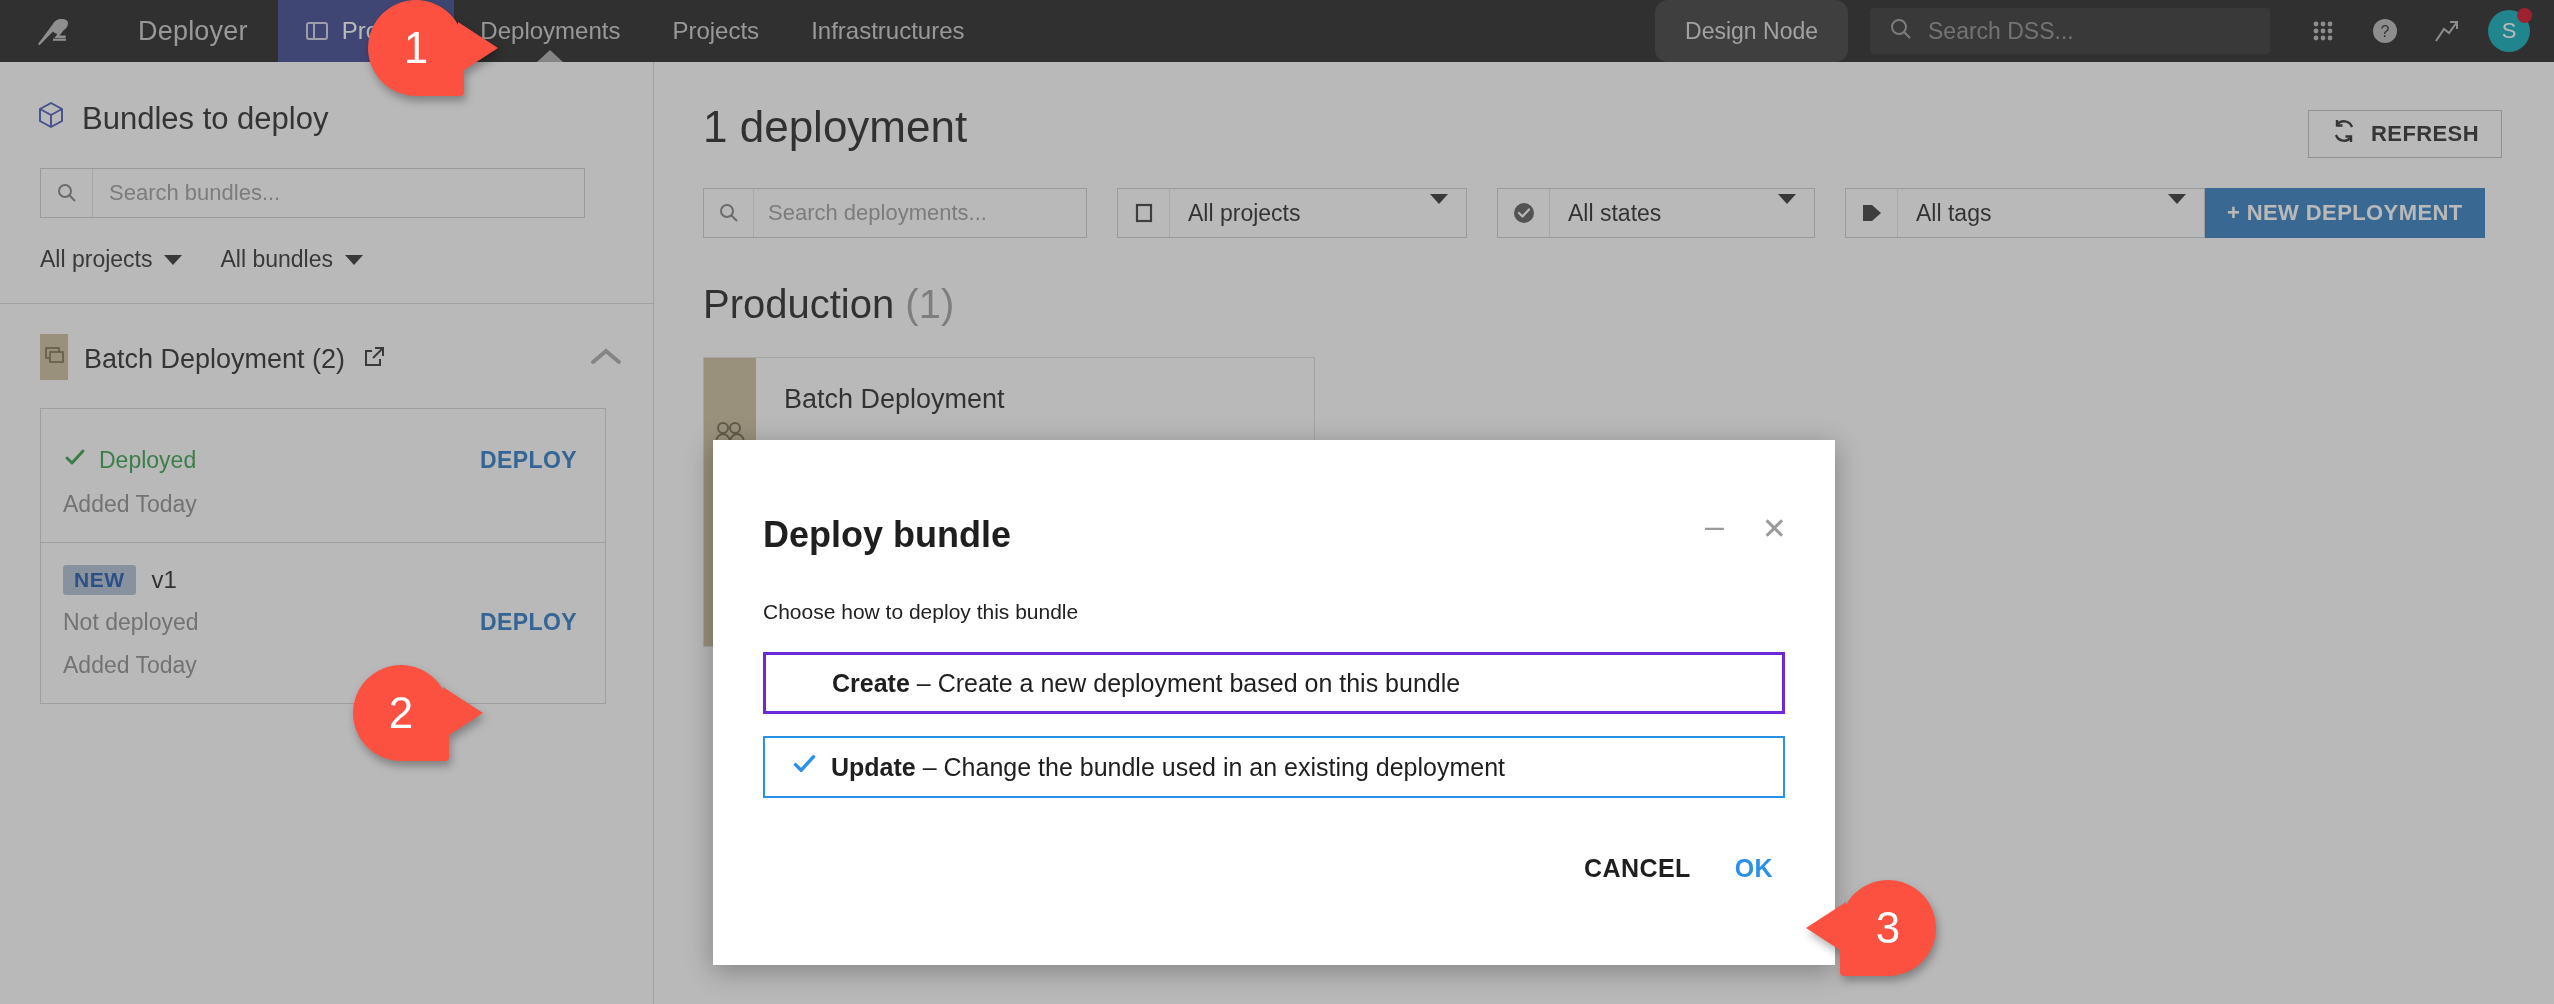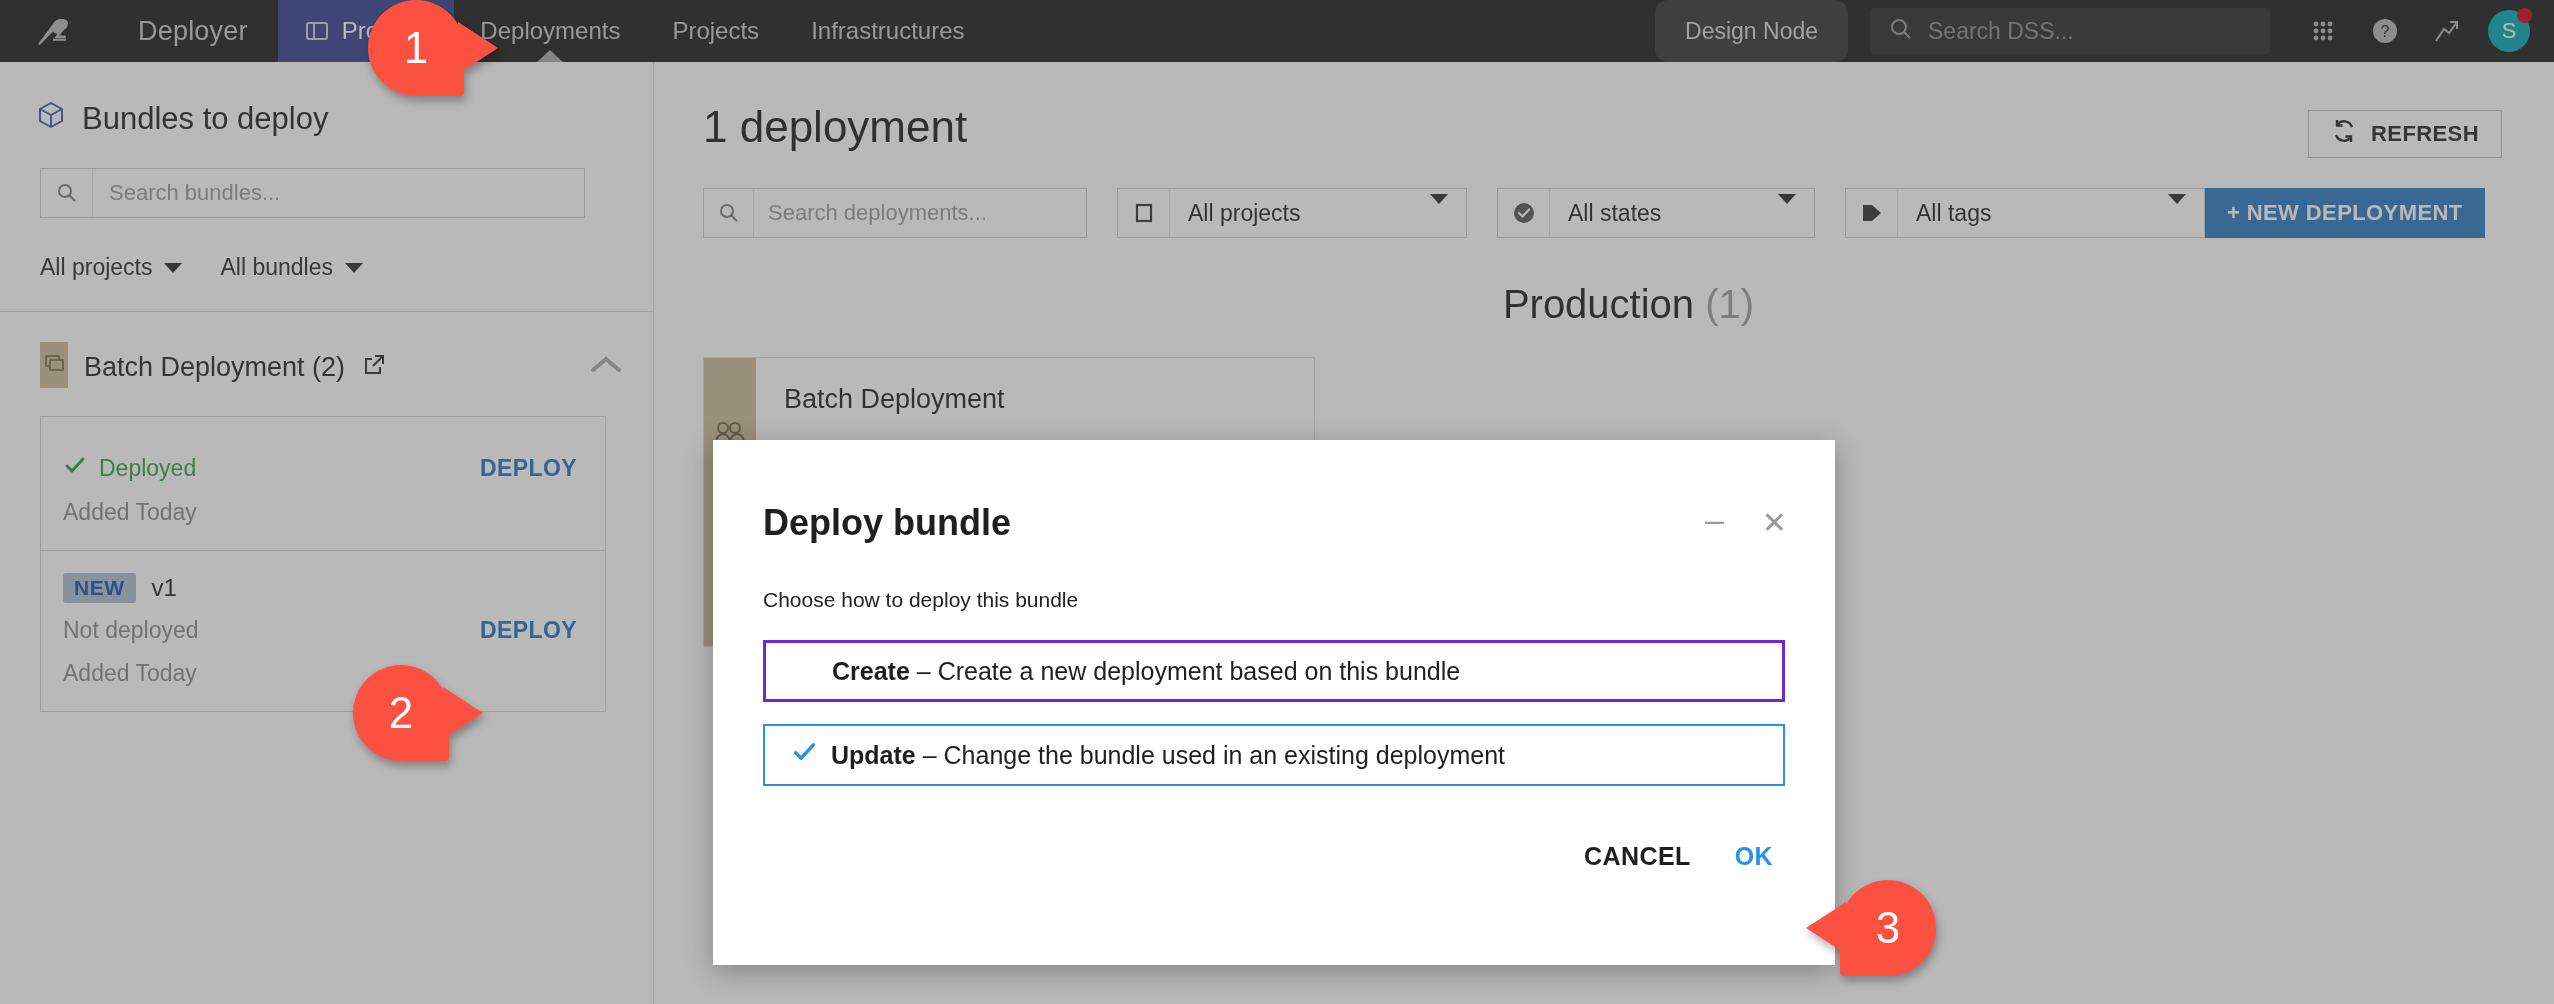--- a/index.html
+++ b/index.html
@@ -80,21 +80,21 @@
   .sidebar {
     position: absolute; top: 0; left: 0; width: 654px; height: 942px;
     background: #ffffff; border-right: 1px solid #d8d8d8;
   }
   .sb-title {
     display: flex; align-items: center; gap: 16px;
     padding: 38px 0 0 36px;
     font-size: 31px; color: #222; font-weight: 400;
   }
   .sb-search {
-    margin: 30px 0 8px 40px; width: 545px; height: 50px;
+    margin: 30px 0 0 40px; width: 545px; height: 50px;
     border: 1px solid #cccccc; background: #fff;
     display: flex; align-items: center;
   }
   .sb-search .sicon { width: 52px; display:flex; align-items:center; justify-content:center; border-right: 1px solid #e2e2e2; height: 100%; }
   .sb-search .ph { color: #9a9a9a; font-size: 22px; padding-left: 16px; }
   .sb-filters { display: flex; gap: 38px; padding: 28px 0 0 40px; }
   .sb-filter { display: flex; align-items: center; gap: 12px; font-size: 23px; color: #2a2a2a; }
   .caret-down { width: 0; height: 0; border-left: 9px solid transparent; border-right: 9px solid transparent; border-top: 10px solid #2a2a2a; }
   .sb-divider { margin-top: 30px; border-top: 1px solid #d8d8d8; }
 
@@ -117,21 +117,20 @@
   .bi-status { display: flex; align-items: center; gap: 12px; font-size: 23px; }
   .bi-status.ok { color: #2e9e44; }
   .bi-status.none { color: #8a8a8a; text-align: center; }
   .bi-deploy { margin-left: auto; color: #2274c4; font-size: 23px; font-weight: bold; letter-spacing: .4px; }
   .bi-added { margin-top: 16px; font-size: 23px; color: #8a8a8a; }
 
   
   .main {
     position: absolute; top: 0; left: 655px; width: 1899px; height: 810px;
     background: #ffffff;
-    text-align: center;
   }
   .main-head { display: flex; align-items: flex-start; padding: 40px 52px 0 48px; }
   .main-title { font-size: 44px; color: #1d1d1d; font-weight: 400; }
   .refresh-btn {
     margin-left: auto; margin-top: 8px;
     border: 1px solid #bdbdbd; background: #fff;
     height: 48px; padding: 0 22px;
     display: flex; align-items: center; gap: 14px;
     font-size: 22px; font-weight: bold; color: #262626; letter-spacing: .4px;
   }
@@ -170,21 +169,21 @@
     z-index: 20;
   }
   .modal {
     position: absolute; left: 713px; top: 440px;
     width: 1122px; height: 525px;
     background: #ffffff;
     box-shadow: 0 6px 26px rgba(0,0,0,.30);
     z-index: 25;
   }
   .modal-head { display: flex; align-items: center; padding: 62px 48px 0 50px; }
-  .modal-title { font-size: 36px; color: #1f1f1f; font-weight: bold; }
+  .modal-title { font-size: 36px; color: #1f1f1f; font-weight: bold; margin-top: 12px; }
   .modal-actions { margin-left: auto; display: flex; align-items: center; gap: 38px; }
   .m-btn { color: #9a9a9a; font-size: 30px; line-height: 1; cursor: default; }
   .m-min { font-size: 34px; position: relative; top: -4px; }
   .modal-sub { padding: 44px 0 0 50px; font-size: 21px; color: #222; }
   .opts { padding: 28px 50px 0 50px; }
   .opt {
     height: 62px; display: flex; align-items: center;
     border: 3px solid #6d28d9; background: #fff;
     padding-left: 26px; margin-bottom: 22px;
   }

